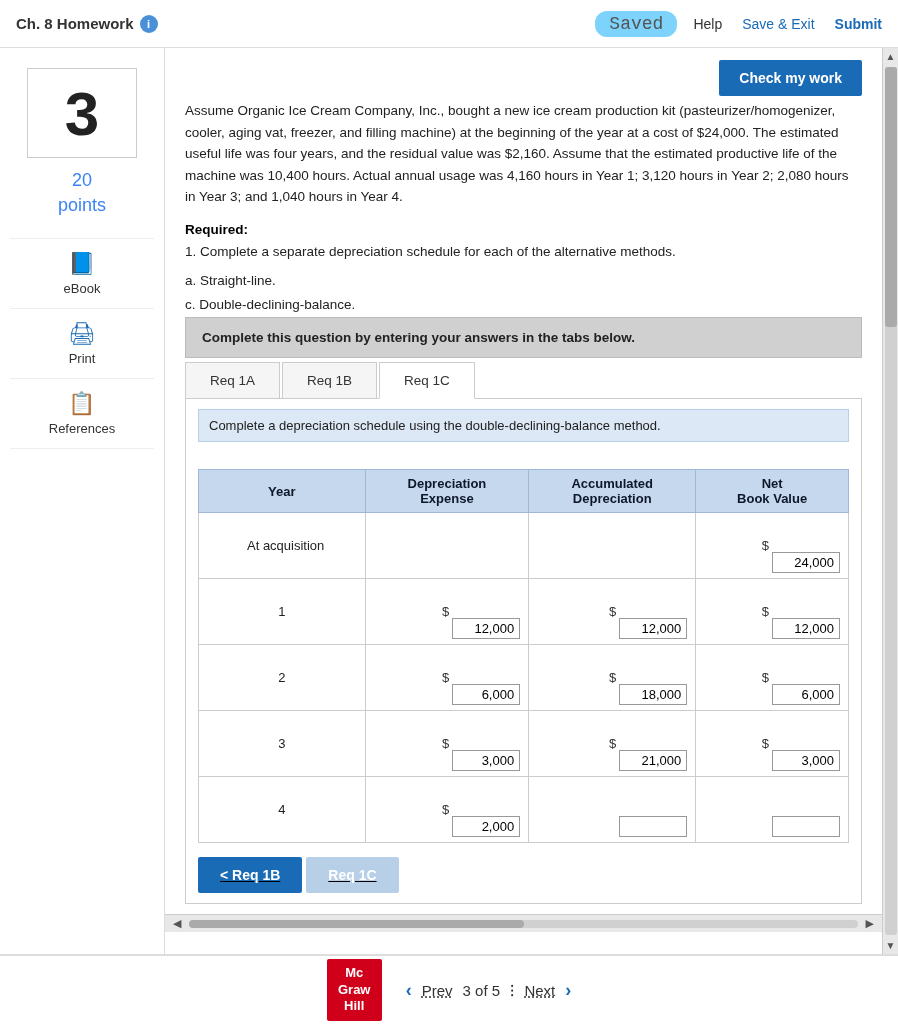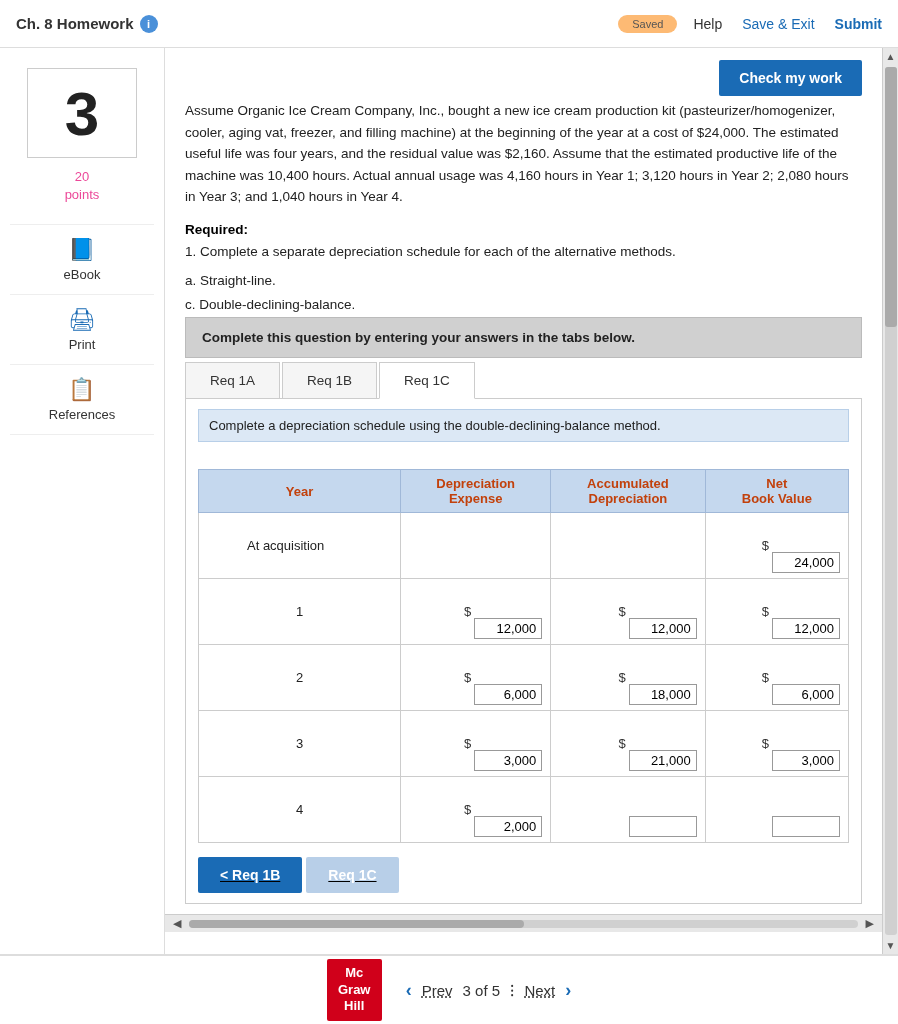--- a/index.html
+++ b/index.html
@@ -29,26 +29,27 @@
       border-radius: 50%;
       width: 18px;
       height: 18px;
       display: inline-flex;
       align-items: center;
       justify-content: center;
       font-size: 11px;
       font-weight: bold;
     }
     .saved-badge {
-      background: #fdba74;
+      background: #7dd3fc;
       border-radius: 12px;
       padding: 3px 14px;
-      font-size: 11px;
+      font-size: 18px;
       color: #555;
       margin-left: auto;
+      font-family: Liberation Mono, monospace;
     }
     .nav-links {
       display: flex;
       gap: 20px;
     }
     .nav-link {
       color: #333;
       font-size: 14px;
       cursor: pointer;
       text-decoration: none;
@@ -80,22 +81,22 @@
       height: 90px;
       display: flex;
       align-items: center;
       justify-content: center;
       font-size: 62px;
       font-weight: bold;
       color: #222;
       margin-bottom: 10px;
     }
     .points-text {
-      color: #ec4899;
-      font-size: 13px;
+      color: #3b82f6;
+      font-size: 18px;
       text-align: center;
       margin-bottom: 20px;
       line-height: 1.4;
     }
     .sidebar-icon-item {
       display: flex;
       flex-direction: column;
       align-items: center;
       gap: 4px;
       padding: 12px 0;
@@ -212,24 +213,24 @@
 
     
     .depreciation-table {
       width: 100%;
       border-collapse: collapse;
       font-size: 13px;
     }
     .depreciation-table th {
       background: #c5d8ee;
       border: 1px solid #a0b8d8;
-      padding: 6px 10px;
+      padding: 6px 26px;
       text-align: center;
       font-weight: bold;
-      color: #c2410c;
+      color: #0f172a;
     }
     .depreciation-table td {
       border: 1px solid #ccc;
       padding: 5px 8px;
       text-align: right;
       color: #222;
       background: #fff;
     }
     .depreciation-table td.center { text-align: center; }
     .depreciation-table td.label { text-align: left; padding-left: 48px; }

